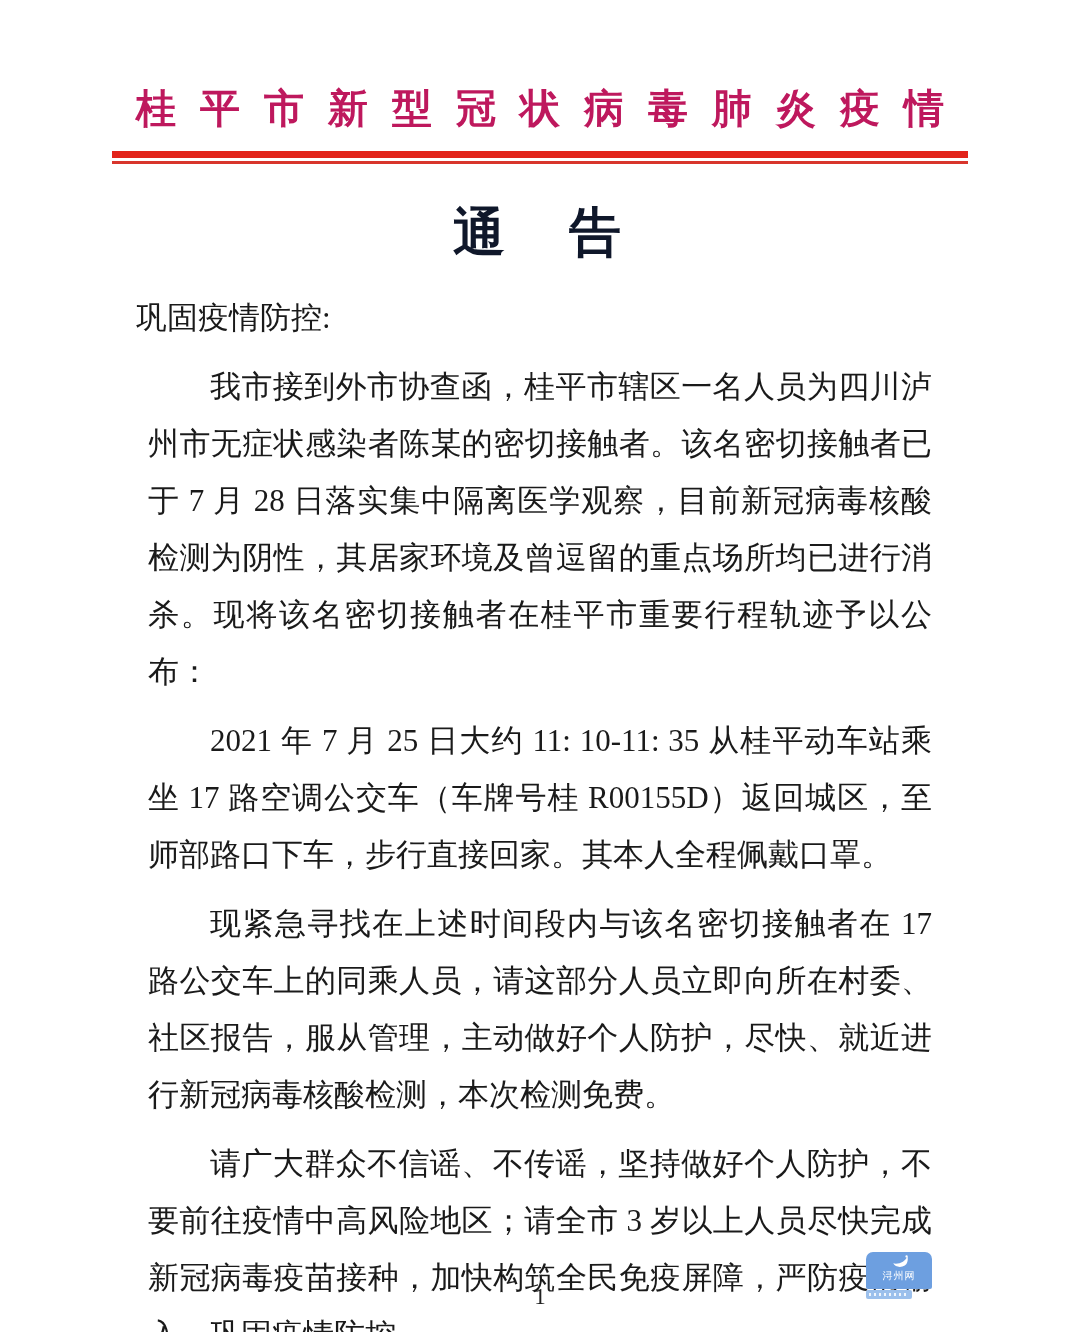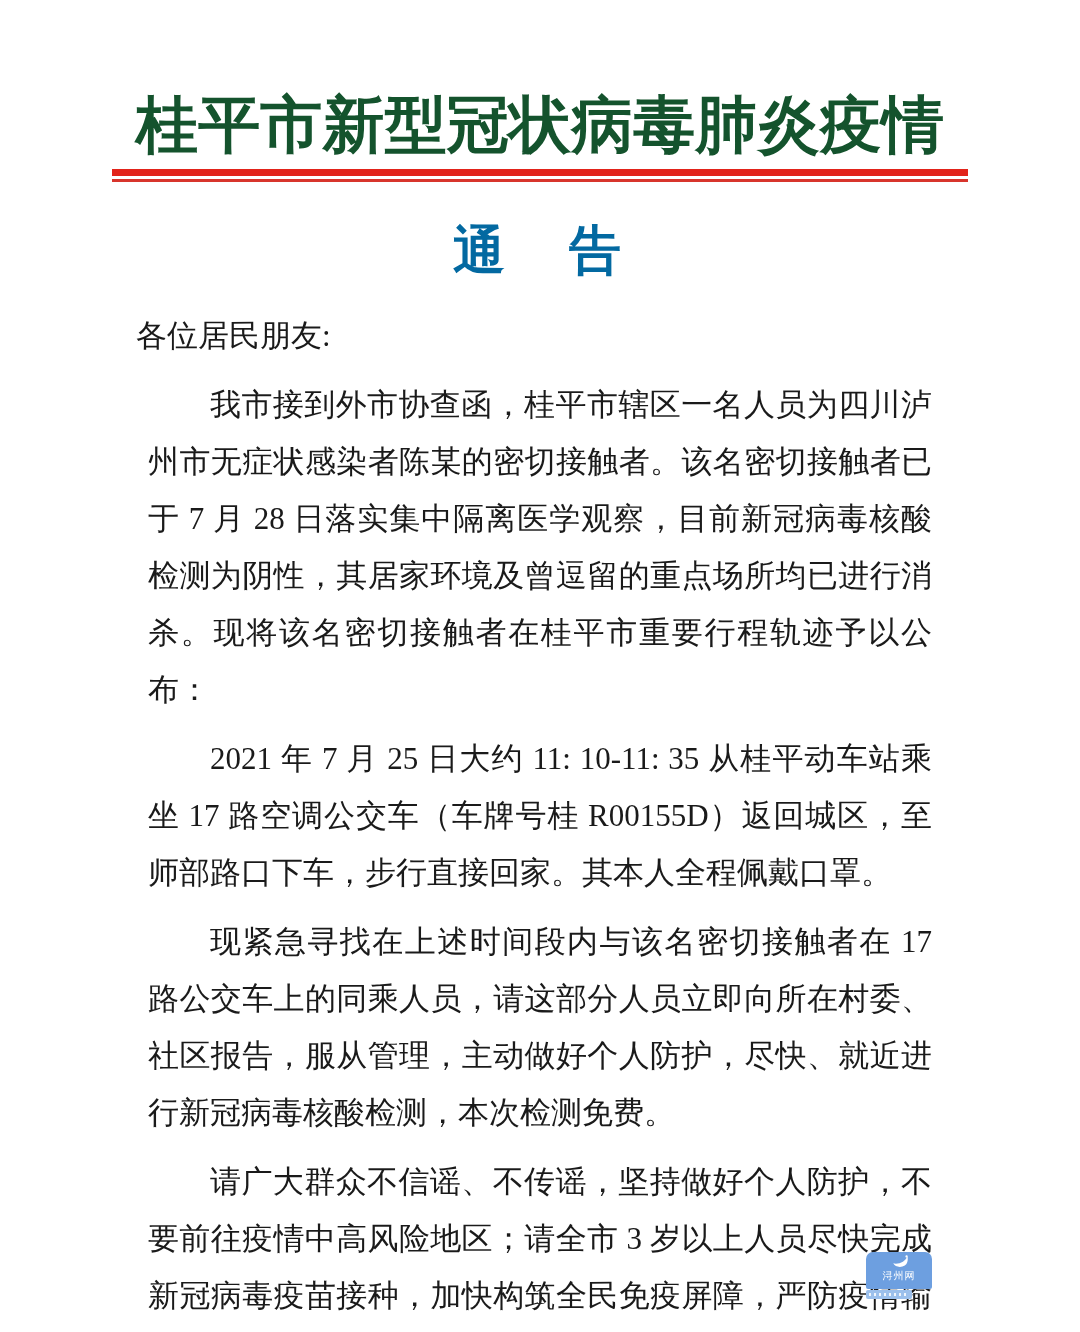--- a/index.html
+++ b/index.html
@@ -15,25 +15,25 @@
     overflow: hidden;
     font-family: "Liberation Serif", "DejaVu Serif", serif;
     color: #1a1a1a;
   }
   
   .letterhead {
     padding-top: 80px;
   }
   .org-line {
     width: 808px;
-    margin: 16px auto;
-    color: #14532d;
+    margin: 0 auto;
+    color: #be185d;
     font-family: "Liberation Sans", "DejaVu Sans", sans-serif;
     font-weight: bold;
-    font-size: 62px;
+    font-size: 40px;
     line-height: 57px;
     text-align: justify;
     text-align-last: justify;
     text-justify: inter-character;
     letter-spacing: 0;
     white-space: nowrap;
   }
   .rule-thick {
     width: 856px;
     height: 7px;
@@ -46,21 +46,21 @@
     margin: 3px auto 0 auto;
     background: #d8352c;
   }
   
   .notice-title {
     margin: 34px 0 0 0;
     text-align: center;
     font-size: 52px;
     line-height: 70px;
     font-weight: bold;
-    color: #0369a1;
+    color: #0f172a;
     letter-spacing: 6px;
   }
   
   .body-col {
     width: 808px;
     margin: 0 auto;
     font-size: 31px;
     line-height: 57px;
     text-align: justify;
   }
@@ -133,21 +133,21 @@
 
   <div class="letterhead">
     <div class="org-line">桂平市新型冠状病毒肺炎疫情</div>
     <div class="rule-thick"></div>
     <div class="rule-thin"></div>
   </div>
 
   <h1 class="notice-title">通　告</h1>
 
   <div class="body-col">
-    <div class="salutation">各位居民朋友:</div>
+    <div class="salutation">巩固疫情防控:</div>
     <p class="para">我市接到外市协查函，桂平市辖区一名人员为四川泸州市无症状感染者陈某的密切接触者。该名密切接触者已于 7 月 28 日落实集中隔离医学观察，目前新冠病毒核酸检测为阴性，其居家环境及曾逗留的重点场所均已进行消杀。现将该名密切接触者在桂平市重要行程轨迹予以公布：</p>
     <p class="para">2021 年 7 月 25 日大约 11: 10-11: 35 从桂平动车站乘坐 17 路空调公交车（车牌号桂 R00155D）返回城区，至师部路口下车，步行直接回家。其本人全程佩戴口罩。</p>
     <p class="para">现紧急寻找在上述时间段内与该名密切接触者在 17 路公交车上的同乘人员，请这部分人员立即向所在村委、社区报告，服从管理，主动做好个人防护，尽快、就近进行新冠病毒核酸检测，本次检测免费。</p>
     <p class="para">请广大群众不信谣、不传谣，坚持做好个人防护，不要前往疫情中高风险地区；请全市 3 岁以上人员尽快完成新冠病毒疫苗接种，加快构筑全民免疫屏障，严防疫情输入，巩固疫情防控</p>
   </div>
 
   <div class="watermark">
     <div class="watermark-badge">
       <span>
         <svg width="22" height="16" viewBox="0 0 24 18" aria-hidden="true">

